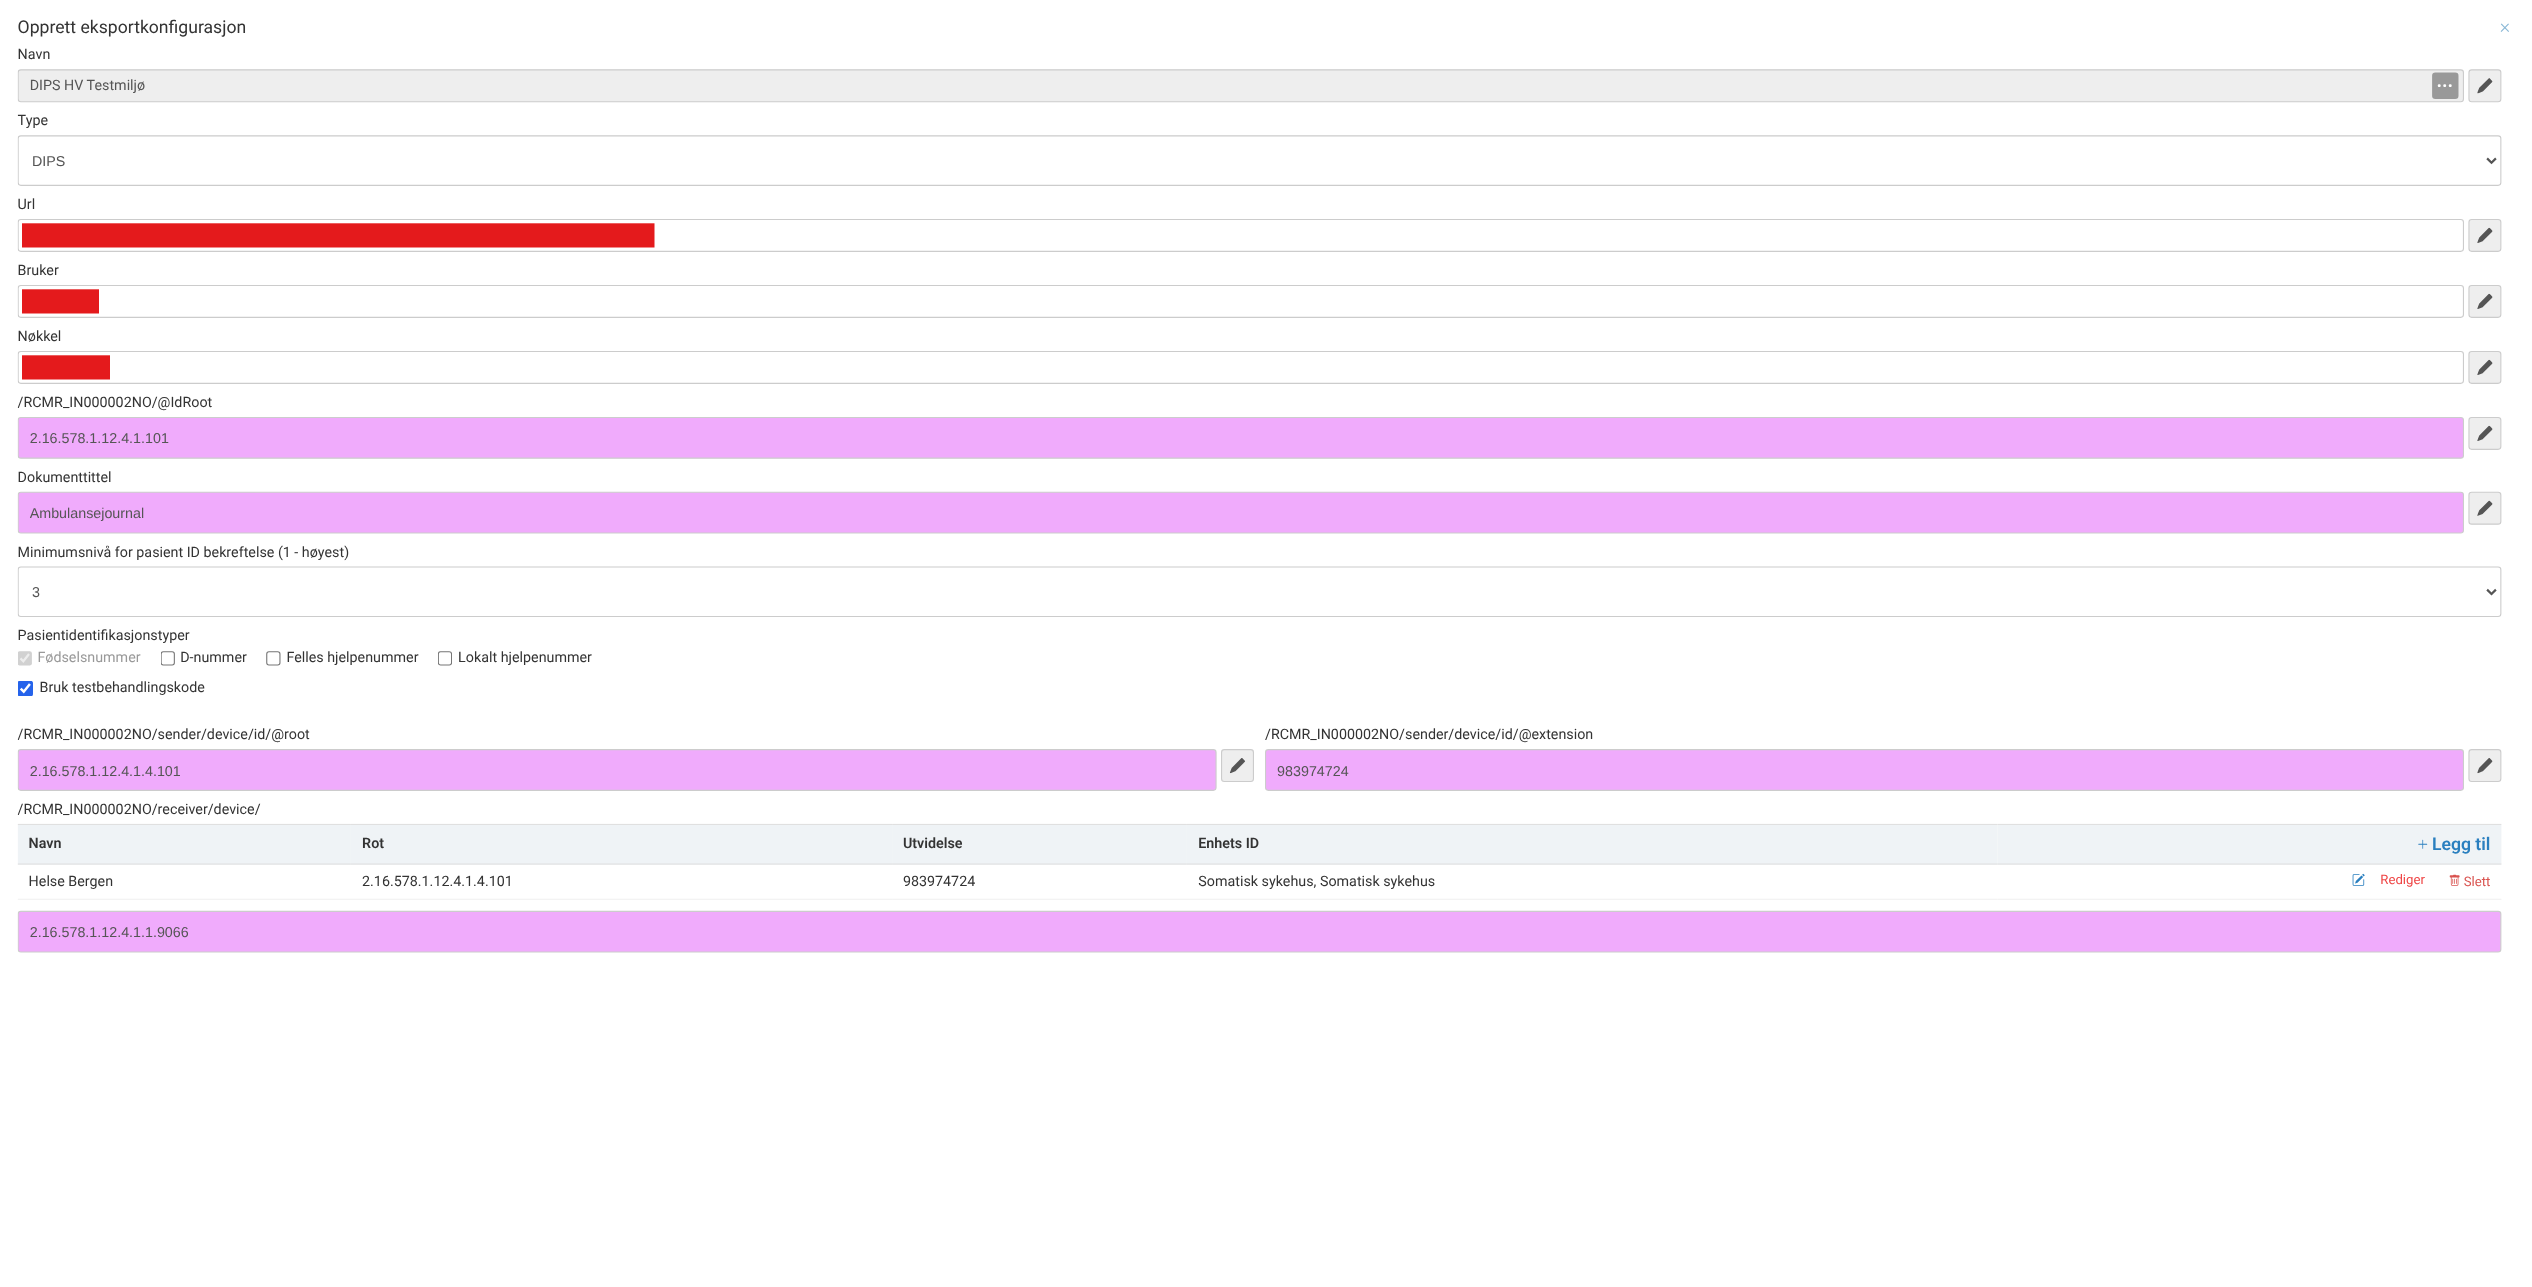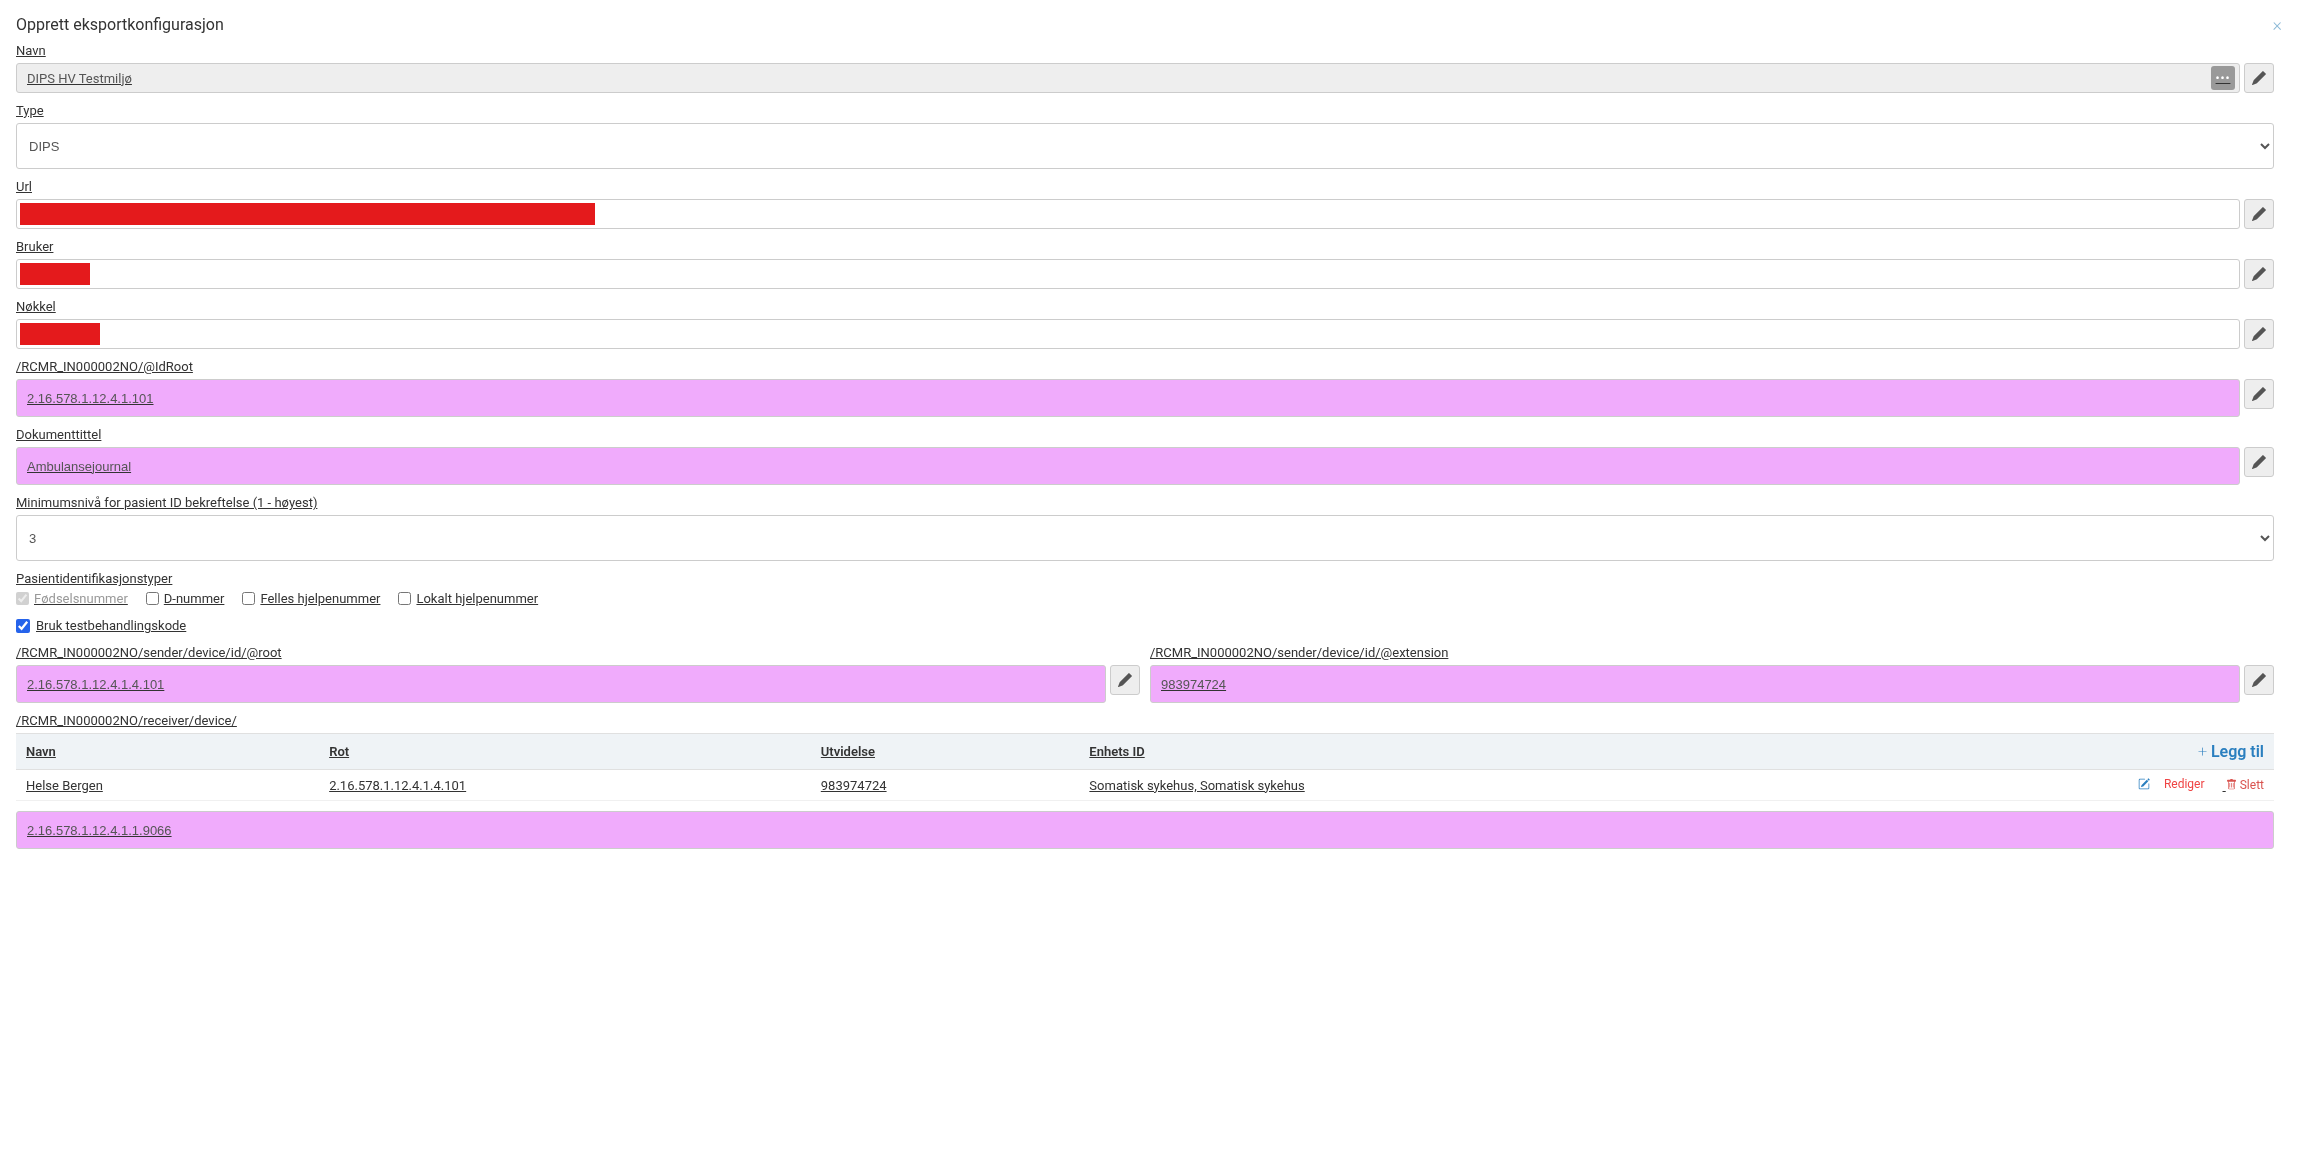--- a/index.html
+++ b/index.html
@@ -29,21 +29,20 @@
       color: #8ab8d6;
       font-size: 18px;
       cursor: pointer;
       padding: 0 4px;
       font-weight: 300;
     }
     .scroll-area {
       height: calc(100vh - 60px);
       overflow-y: auto;
       padding-right: 12px;
-      text-decoration: underline;
     }
     .form-group {
       margin-bottom: 10px;
     }
     .form-label {
       display: block;
       font-size: 13px;
       color: #333;
       margin-bottom: 5px;
     }
@@ -153,21 +152,21 @@
       cursor: pointer;
     }
     .checkbox-item.disabled label {
       color: #999;
     }
     .checkbox-standalone {
       display: flex;
       align-items: center;
       gap: 6px;
       margin-top: 12px;
-      margin-bottom: 12px;
+      margin-bottom: 28px;
     }
     .checkbox-standalone input[type="checkbox"] {
       width: 14px;
       height: 14px;
       accent-color: #2563eb;
     }
     .two-col {
       display: flex;
       gap: 10px;
     }

